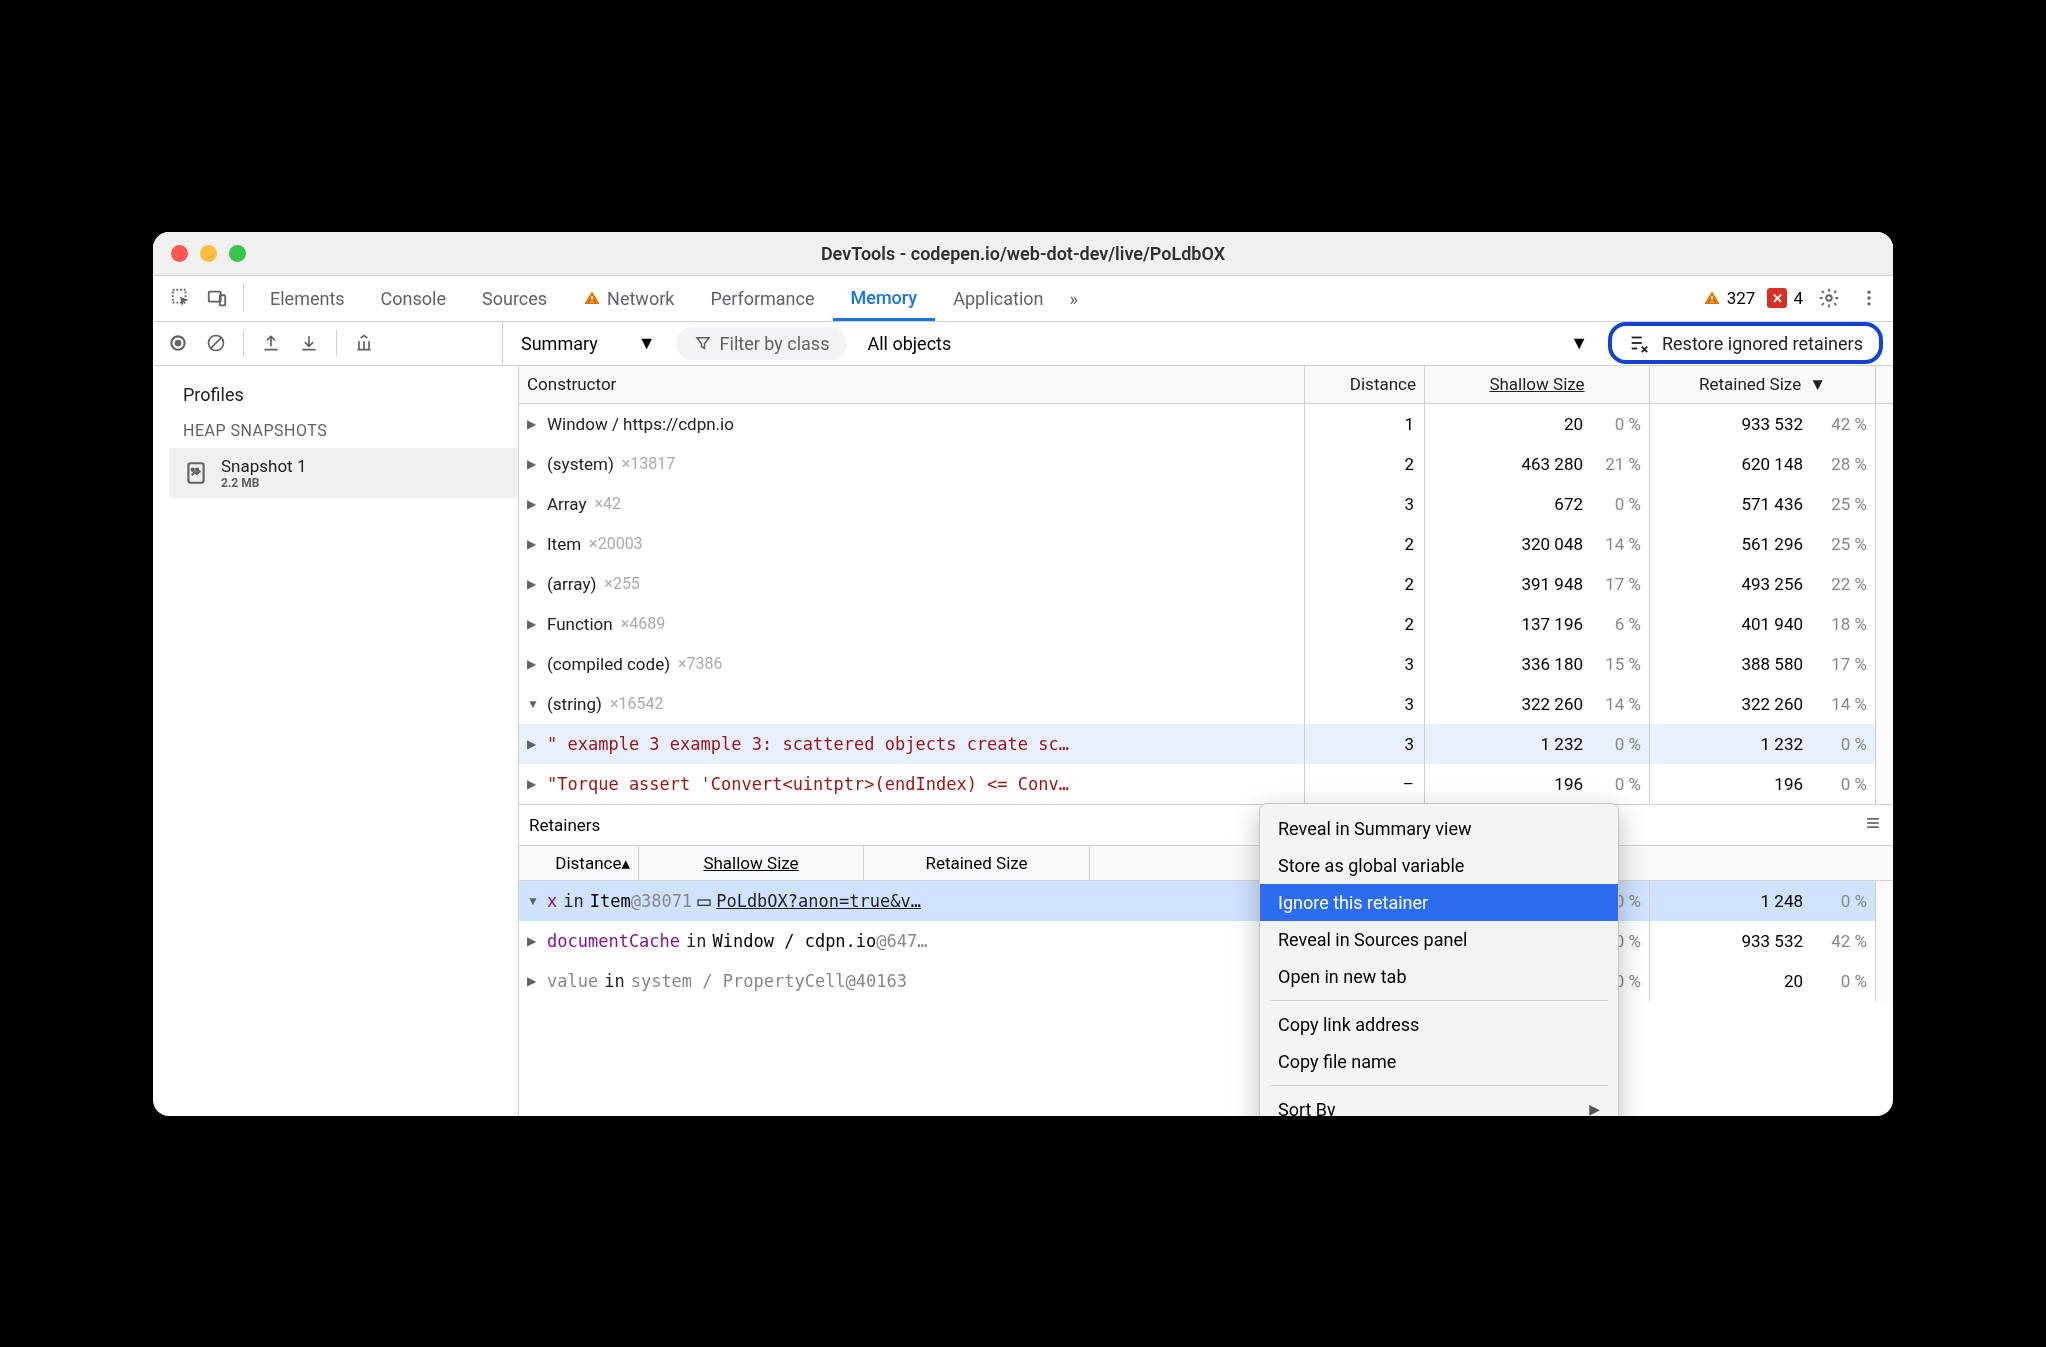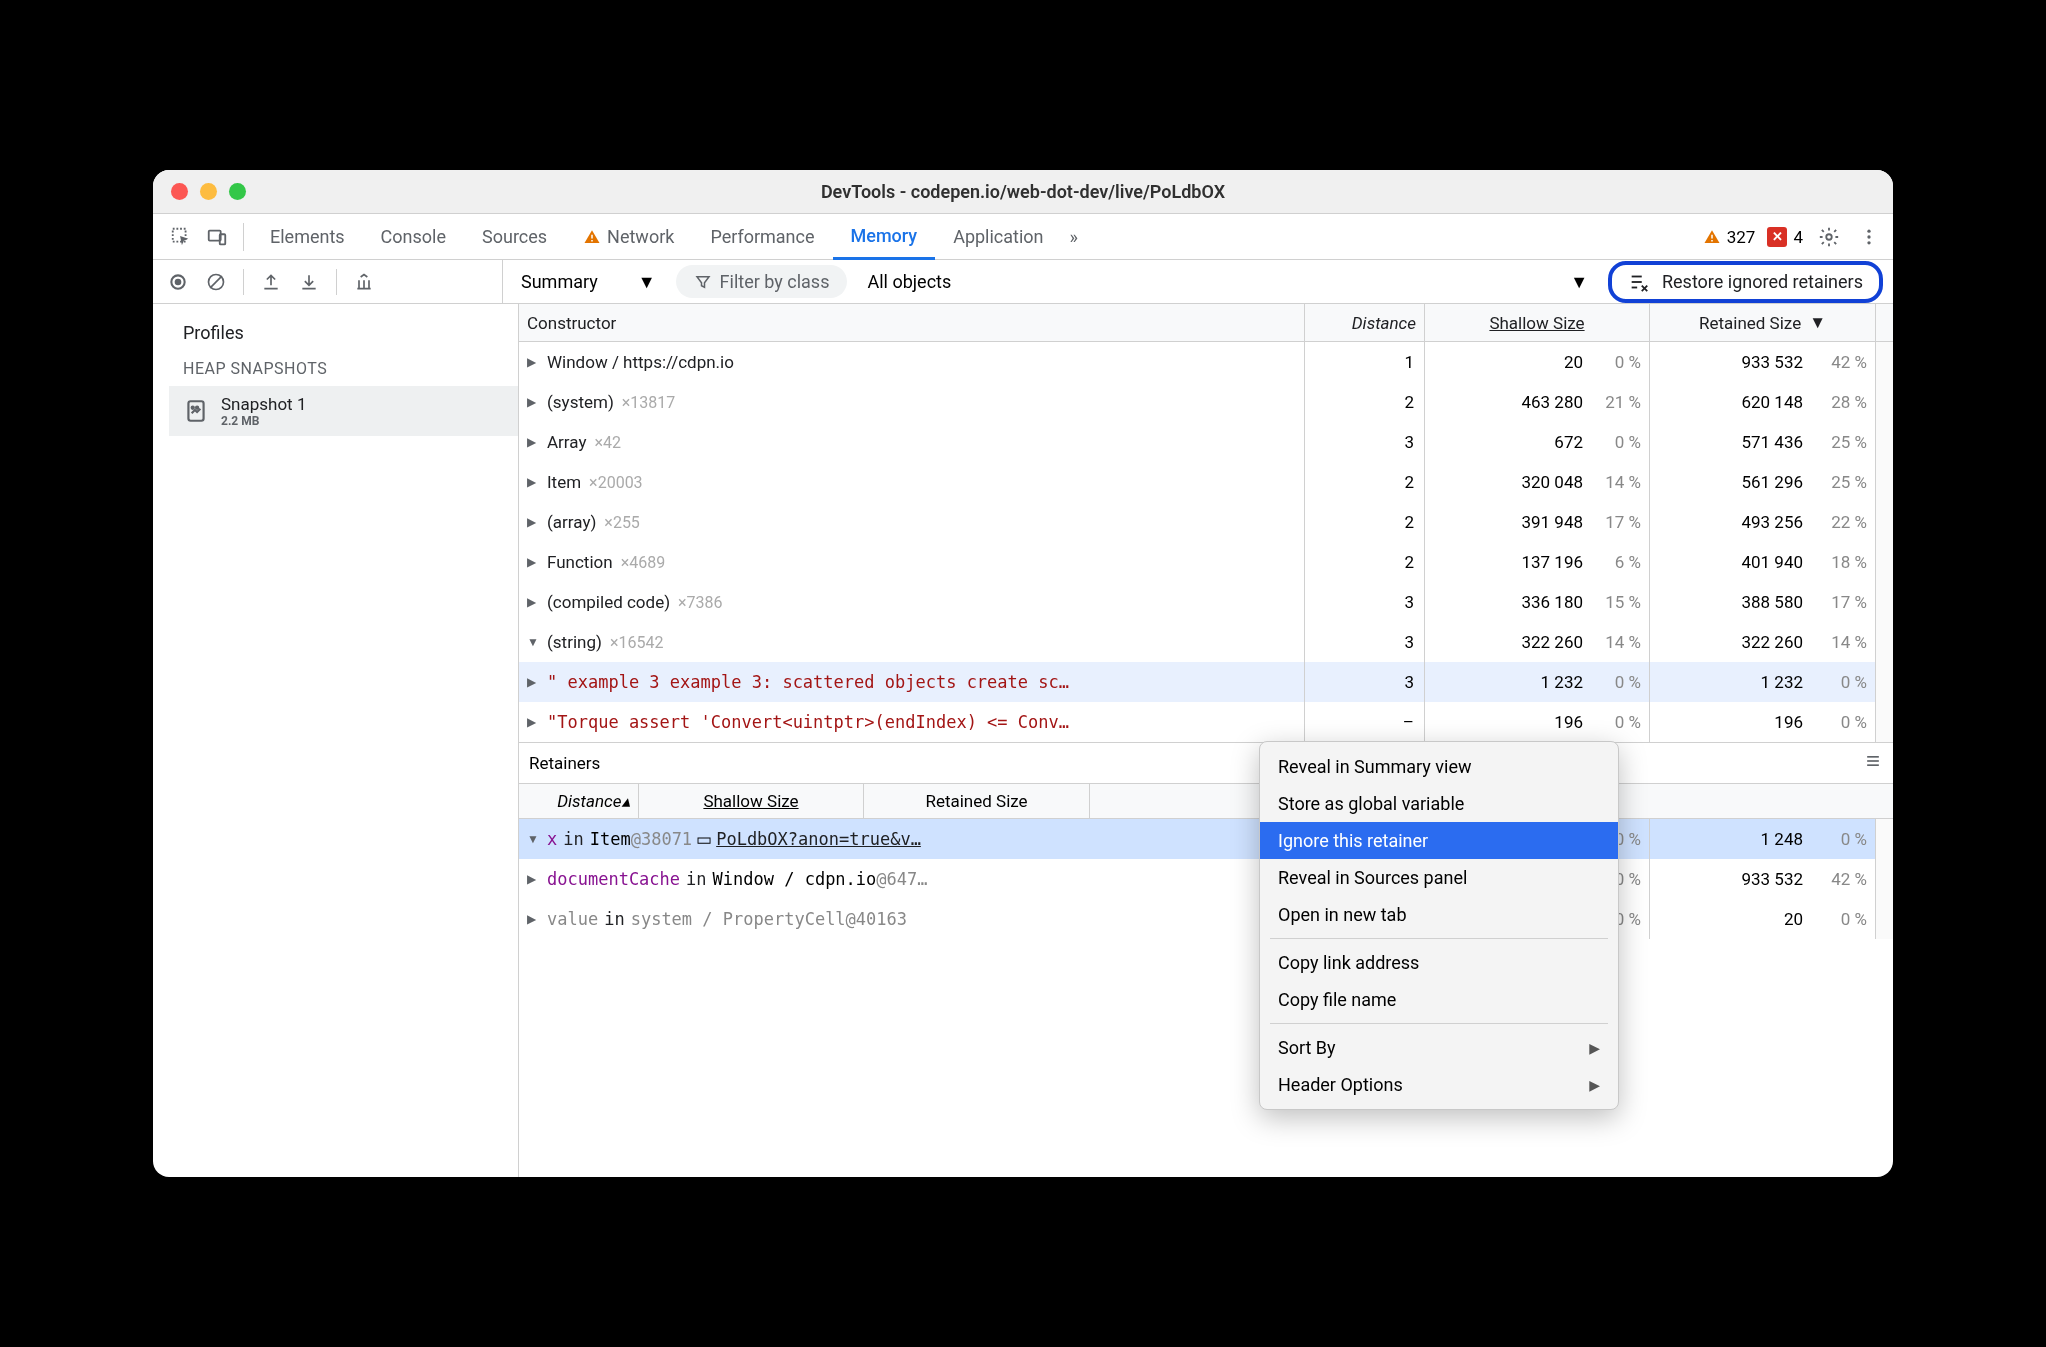--- a/index.html
+++ b/index.html
@@ -8,21 +8,21 @@
     font-family: -apple-system, BlinkMacSystemFont, "Segoe UI", Roboto, sans-serif;
     font-size: 13px;
     width: 2046px;
     height: 1347px;
     display: flex;
     align-items: center;
     justify-content: center;
   }
   .window {
     width: 1740px;
-    height: 1007px;
+    height: 884px;
     background: #fff;
     border-radius: 16px;
     overflow: hidden;
     box-shadow: 0 20px 60px rgba(0,0,0,0.5);
     display: flex;
     flex-direction: column;
     position: relative;
   }
   .titlebar {
     height: 44px;
@@ -108,21 +108,21 @@
   .sidebar-heading { padding:8px 14px; color:#5f6368; font-size:16px; letter-spacing:0.5px; }
   .snapshot-item { display:flex; align-items:center; gap:12px; padding:8px 14px; background:#eef0f1; cursor:pointer; }
   .snapshot-icon { width:26px; height:26px; color:#5f6368; }
   .snapshot-text .name { font-size:17px; color:#202124; }
   .snapshot-text .size { font-size:12px; color:#5f6368;font-weight:bold; }
 
   .content { flex:1; display:flex; flex-direction:column; min-width:0; font-size:17px; }
   
   .grid-header { display:flex; height:38px; border-bottom:1px solid #d0d0d0; background:#f8f9fa; align-items:center; font-size:17px; color:#202124; }
   .col-constructor { flex:1; padding:0 8px; display:flex; align-items:center; height:100%; border-right:1px solid #d0d0d0; }
-  .col-distance { width:120px; padding:0 8px; text-align:left; display:flex; align-items:center; justify-content:flex-end; height:100%; border-right:1px solid #d0d0d0;font-style:italic; }
+  .col-distance { width:120px; padding:0 8px; text-align:left; display:flex; align-items:center; justify-content:flex-end; height:100%; border-right:1px solid #d0d0d0; }
   .col-shallow { width:225px; padding:0 8px; text-align:center; display:flex; align-items:center; justify-content:center; height:100%; border-right:1px solid #d0d0d0;text-decoration:underline; }
   .col-retained { width:225px; padding:0 8px; text-align:center; display:flex; align-items:center; justify-content:center; height:100%; gap:8px; }
   .col-scrollbar { width:18px; border-left:1px solid #d0d0d0; height:100%; }
 
   .rows { overflow-y:auto; }
   .row { display:flex; height:40px; align-items:center; }
   .row:nth-child(even) { }
   .row.selected { background:#e8f0fe; }
   .row .c-con { flex:1; padding:0 8px; display:flex; align-items:center; height:100%; border-right:1px solid #d0d0d0; overflow:hidden; white-space:nowrap; }
   .row .c-dist { width:120px; padding:0 10px; text-align:right; height:100%; display:flex; align-items:center; justify-content:flex-end; border-right:1px solid #d0d0d0; }

